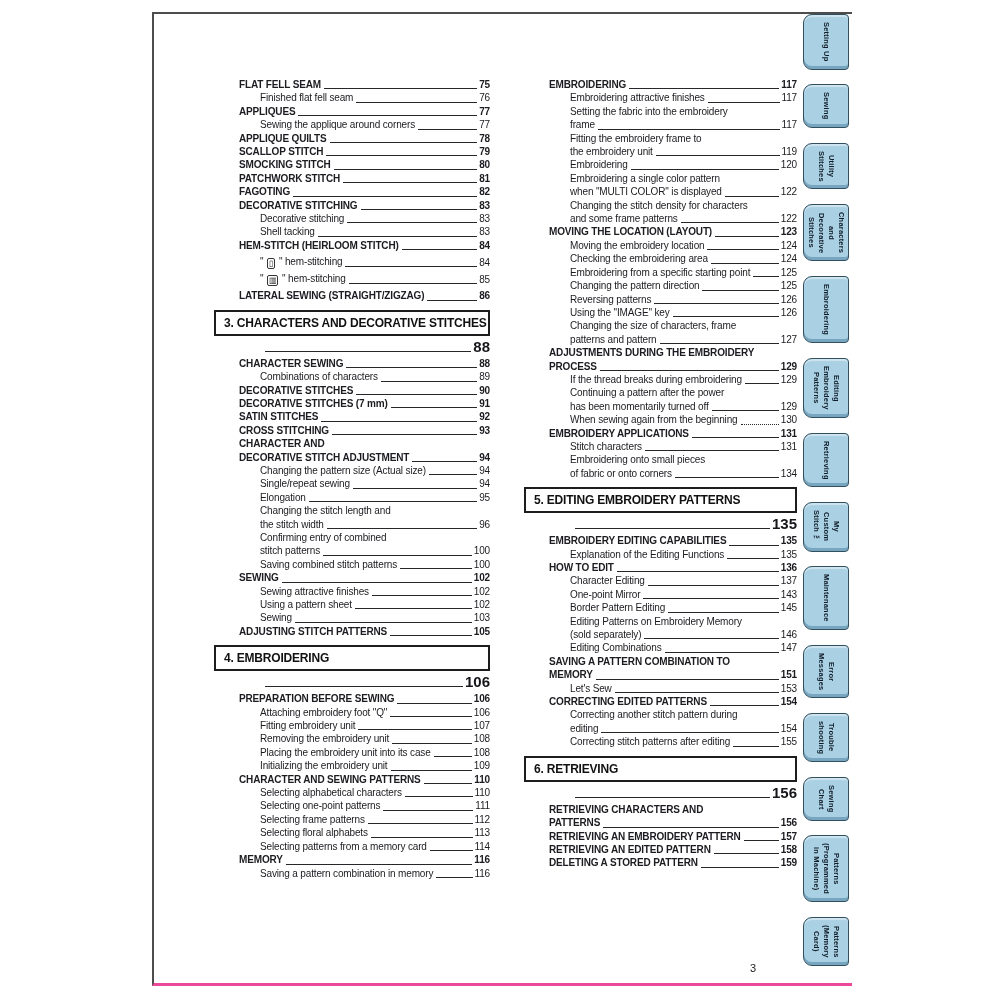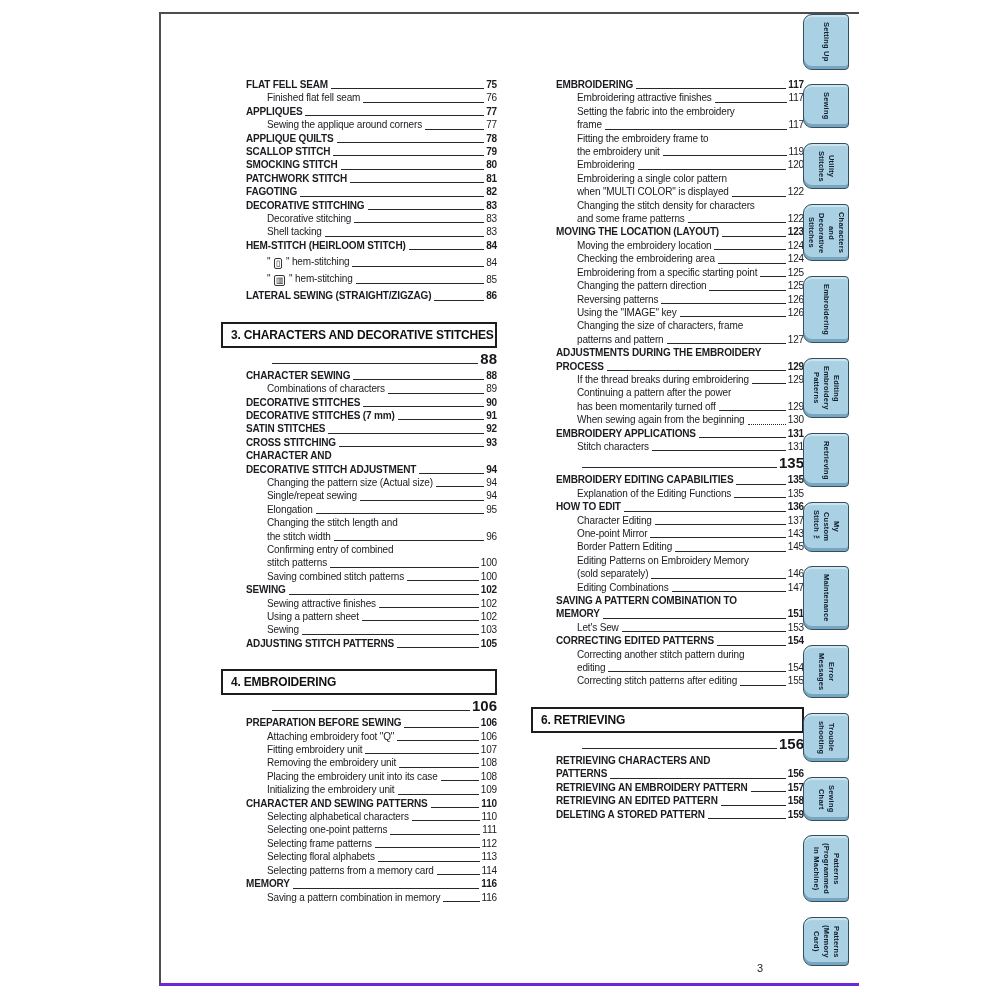--- a/index.html
+++ b/index.html
@@ -1,32 +1,32 @@
 <!DOCTYPE html>
 <html><head>
 <meta charset="utf-8">
 <style>
   html,body{margin:0;padding:0;background:#ffffff;width:1000px;height:1000px;
     font-family:"Liberation Sans",sans-serif;-webkit-font-smoothing:antialiased;}
-  .sheet{position:absolute;left:159px;top:12px;width:700px;height:974px;background:#fff;
-    border-left:2px solid #4d4d4d;border-top:2px solid #4d4d4d;border-bottom:3px solid #6d28d9;box-sizing:border-box;}
+  .sheet{position:absolute;left:152px;top:12px;width:700px;height:974px;background:#fff;
+    border-left:2px solid #4d4d4d;border-top:2px solid #4d4d4d;border-bottom:3px solid #ec4899;box-sizing:border-box;}
   .col{position:absolute;top:64px;}
   .col1{left:60px;width:276px;}
   .col2{left:370px;width:273px;}
   .entry{font-size:10px;line-height:13.4px;color:#1b1b20;letter-spacing:-0.15px;}
   .entry.main{font-weight:bold;padding-left:25px;}
   .entry.sub{font-weight:normal;padding-left:46px;}
   .entry.haskeys{margin:3px 0;}
   .row{display:flex;align-items:flex-end;}
   .toc-text{white-space:pre;}
   .lead{flex:1;border-bottom:1.3px solid #26262b;margin:0 2px 2px 3px;min-width:6px;}
   .lead.dotted{border-bottom:1.5px dotted #26262b;}
   .pg{text-align:right;}
   .section-box{border:2px solid #1d1d1d;font-weight:bold;font-size:12px;color:#111;
-    padding:4px 4px 4px 8px;margin:19px 0 2px 0;letter-spacing:-0.2px;white-space:nowrap;}
+    padding:4px 4px 4px 8px;margin:7px 0 2px 0;letter-spacing:-0.2px;white-space:nowrap;}
   .big-page{display:flex;align-items:flex-end;font-weight:bold;font-size:15px;color:#15151a;
     margin:1px 0 2px 48px;}
   .big-page .lead{margin-bottom:3px;}
   .key{display:inline-block;border:1px solid #333;border-radius:2px;background:#fff;
     font-size:8px;line-height:9px;padding:0 1px;margin:0 1px;vertical-align:-1px;font-weight:normal;}
   .pagenum{position:absolute;left:596px;top:948px;font-size:11px;color:#222;}
   .tabs{position:absolute;left:803px;top:14px;width:46px;height:952px;
     display:flex;flex-direction:column;justify-content:space-between;}
   .tab{background:#a9d0e3;border:1px solid #31505f;border-radius:9px 4px 4px 9px;
     box-shadow:inset 0 -3px 0 rgba(30,90,125,0.35), inset 0 2px 1px rgba(255,255,255,0.45);
@@ -557,20 +557,31 @@
           <span class="pg">131</span>
         </div>
       </div>
       <div class="entry sub">
         <div class="row">
           <span class="toc-text">Stitch characters</span>
           <span class="lead"></span>
           <span class="pg">131</span>
         </div>
       </div>
+      <div class="entry sub">
+        <div class="row">
+          <span class="toc-text">Embroidering onto small pieces</span>
+        </div>
+        <div class="row">
+          <span class="toc-text">of fabric or onto corners</span>
+          <span class="lead"></span>
+          <span class="pg">134</span>
+        </div>
+      </div>
+      <div class="section-box">5. EDITING EMBROIDERY PATTERNS</div>
       <div class="big-page">
         <span class="lead"></span>
         <span>135</span>
       </div>
       <div class="entry main">
         <div class="row">
           <span class="toc-text">EMBROIDERY EDITING CAPABILITIES</span>
           <span class="lead"></span>
           <span class="pg">135</span>
         </div>

